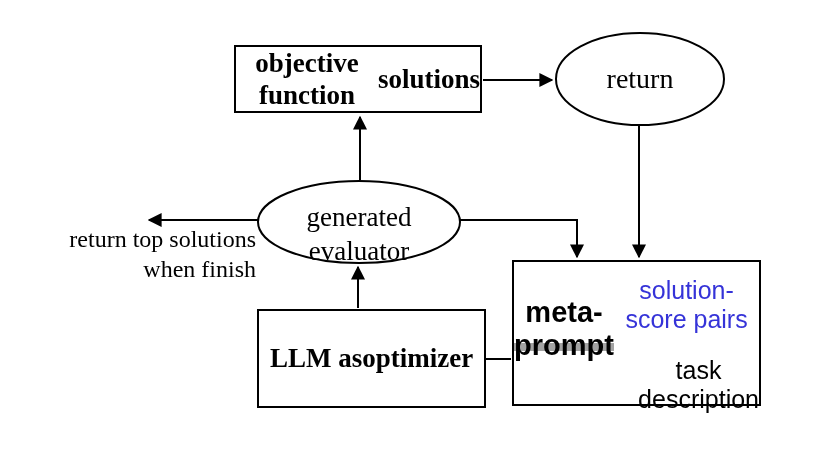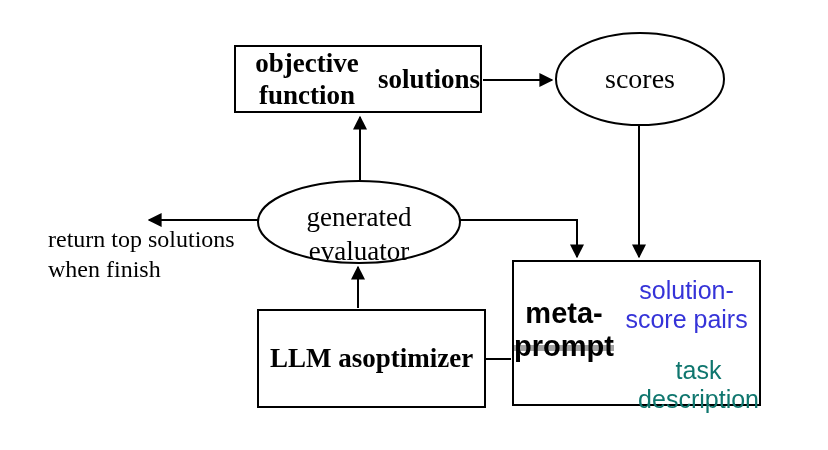--- a/index.html
+++ b/index.html
@@ -17,33 +17,33 @@
     font-weight:bold;font-size:27px;line-height:32px;}
   .llm-box{left:257px;top:309px;width:229px;height:99px;
     font-weight:bold;font-size:27px;line-height:33px;}
   .ellipse-label{
     position:absolute;text-align:center;line-height:34px;
   }
   .scores-label{left:556px;top:62px;width:168px;font-size:28px;}
   .generated-label{left:258px;top:200px;width:202px;font-size:27px;}
   .meta-box{left:512px;top:260px;width:249px;height:146px;justify-content:flex-start;}
   .meta-header{
-    width:100%;height:35px;box-sizing:border-box;border-bottom:6px solid #a3a3a3;
+    width:100%;height:35px;box-sizing:border-box;border-bottom:8px solid #a3a3a3;
     display:flex;align-items:center;justify-content:center;
     font-family:"Liberation Sans","DejaVu Sans",sans-serif;
     font-weight:bold;font-size:29px;
   }
   .meta-body{
     width:100%;display:flex;flex-direction:column;align-items:center;
     font-family:"Liberation Sans","DejaVu Sans",sans-serif;font-size:25px;line-height:29px;
   }
   .meta-item-1{margin-top:24px;}
   .meta-item-2{margin-top:22px;}
   .return-note{
-    position:absolute;left:48px;top:224px;width:224px;text-align:left;
+    position:absolute;left:32px;top:224px;width:224px;text-align:right;
     font-size:24px;line-height:30px;
   }
   svg line, svg polyline{stroke:#000;stroke-width:2;fill:none;}
   svg ellipse{fill:#fff;stroke:#000;stroke-width:2;}
 </style>
 </head>
 <body>
 
 <div class="canvas">
 
@@ -64,37 +64,37 @@
     <line x1="511" y1="359" x2="463" y2="359" marker-end="url(#arrow)"></line>
     <line x1="358" y1="308" x2="358" y2="267" marker-end="url(#arrow)"></line>
     <line x1="259" y1="220" x2="149" y2="220" marker-end="url(#arrow)"></line>
   </svg>
 
   <div class="node evaluator-box">
     <div>objective function</div>
     <div>solutions</div>
   </div>
 
-  <div class="ellipse-label scores-label">scores</div>
+  <div class="ellipse-label scores-label">return</div>
 
   <div class="ellipse-label generated-label">
     <div>generated</div>
     <div>evaluator</div>
   </div>
 
   <div class="node llm-box">
     <div>LLM as</div>
     <div>optimizer</div>
   </div>
 
   <div class="node meta-box">
     <div class="meta-header">meta-prompt</div>
     <div class="meta-body">
       <div class="meta-item-1" style="color: rgb(53, 51, 216);">solution-score pairs</div>
-      <div class="meta-item-2" style="color: #0f766e; margin-left: 24px;">task description</div>
+      <div class="meta-item-2" style="color: #000000; margin-left: 24px;">task description</div>
     </div>
   </div>
 
   <div class="return-note">
     <div>return top solutions</div>
     <div>when finish</div>
   </div>
 
 </div>
 

